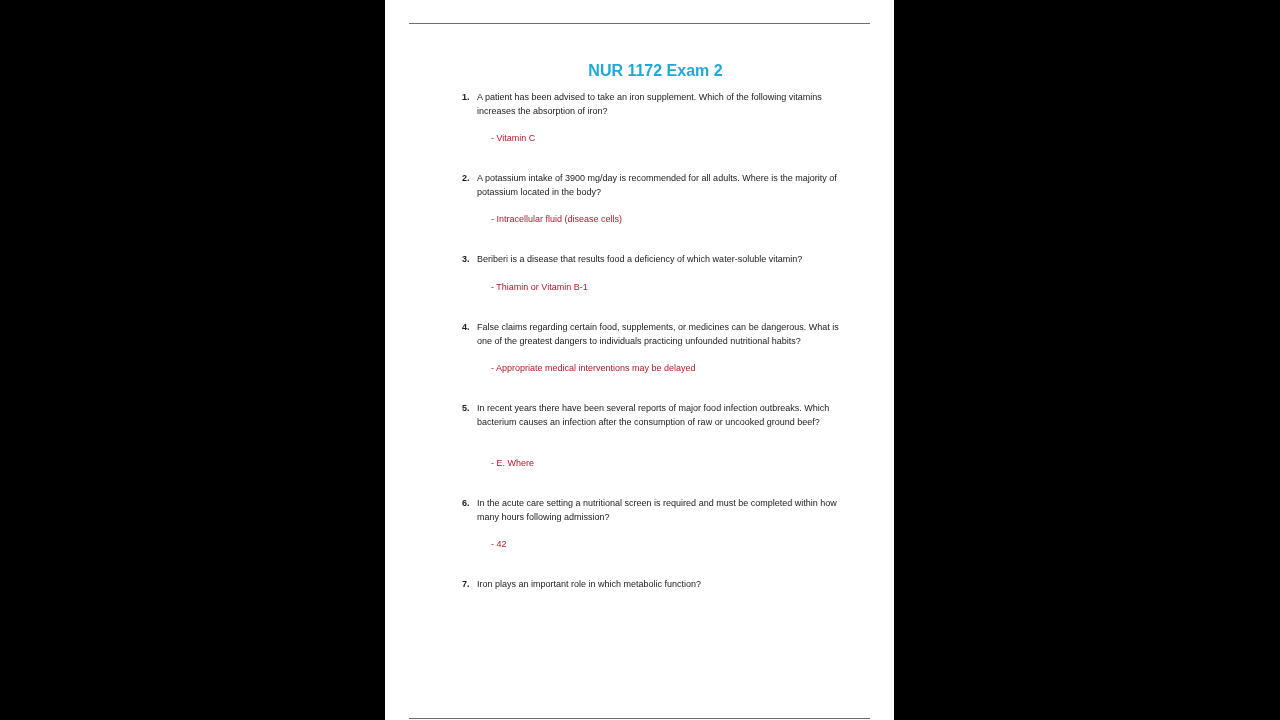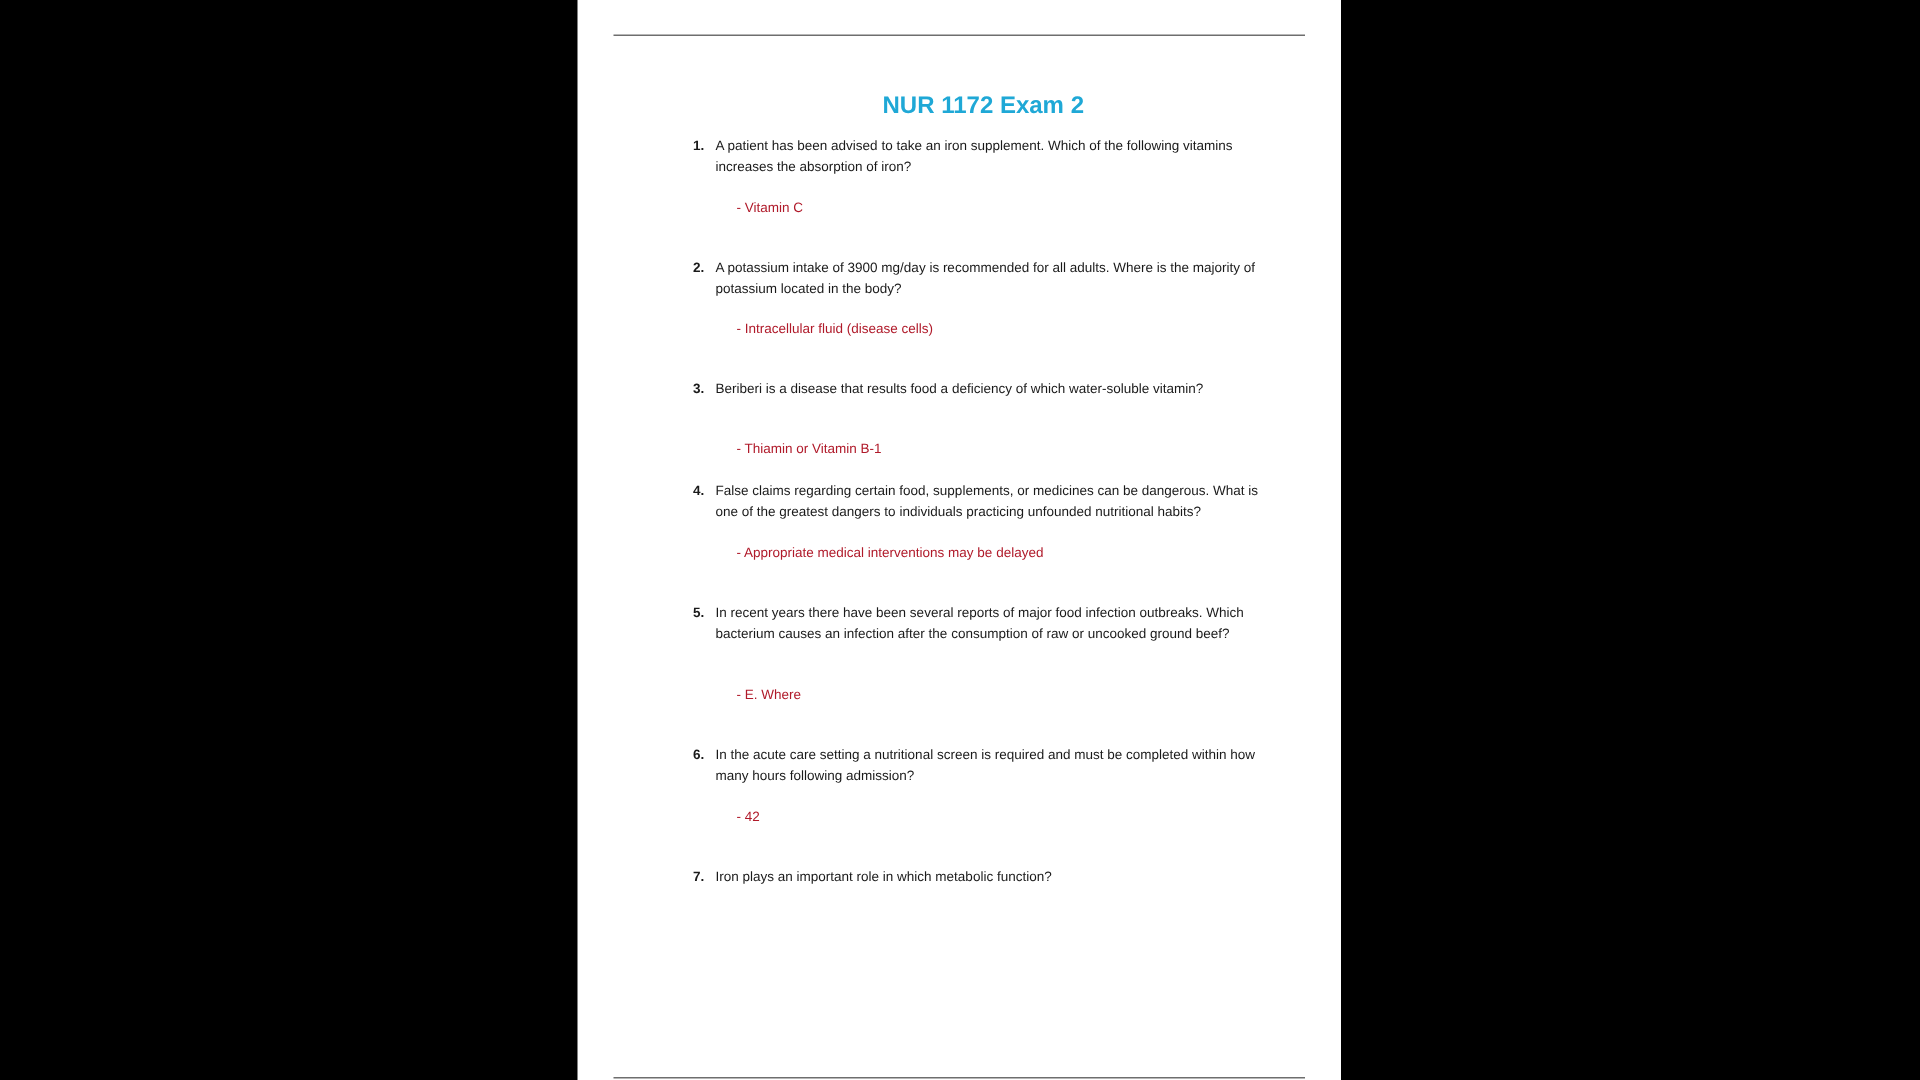--- a/index.html
+++ b/index.html
@@ -45,21 +45,21 @@
   <div class="q" style="top:172px">
     <span class="num">2.</span>
     <span class="text">A potassium intake of 3900 mg/day is recommended for all adults. Where is the majority of potassium located in the body?</span>
   </div>
   <div class="ans" style="top:213px">- Intracellular fluid (disease cells)</div>
 
   <div class="q" style="top:253px">
     <span class="num">3.</span>
     <span class="text">Beriberi is a disease that results food a deficiency of which water-soluble vitamin?</span>
   </div>
-  <div class="ans" style="top:293px">- Thiamin or Vitamin B-1</div>
+  <div class="ans" style="top:281px">- Thiamin or Vitamin B-1</div>
 
   <div class="q" style="top:321px">
     <span class="num">4.</span>
     <span class="text">False claims regarding certain food, supplements, or medicines can be dangerous. What is one of the greatest dangers to individuals practicing unfounded nutritional habits?</span>
   </div>
   <div class="ans" style="top:362px">- Appropriate medical interventions may be delayed</div>
 
   <div class="q" style="top:402px">
     <span class="num">5.</span>
     <span class="text">In recent years there have been several reports of major food infection outbreaks. Which bacterium causes an infection after the consumption of raw or uncooked ground beef?</span>

